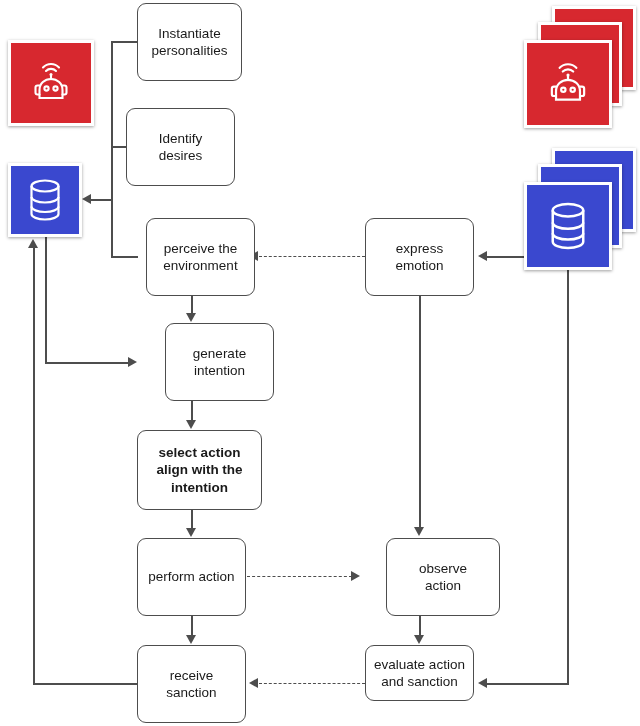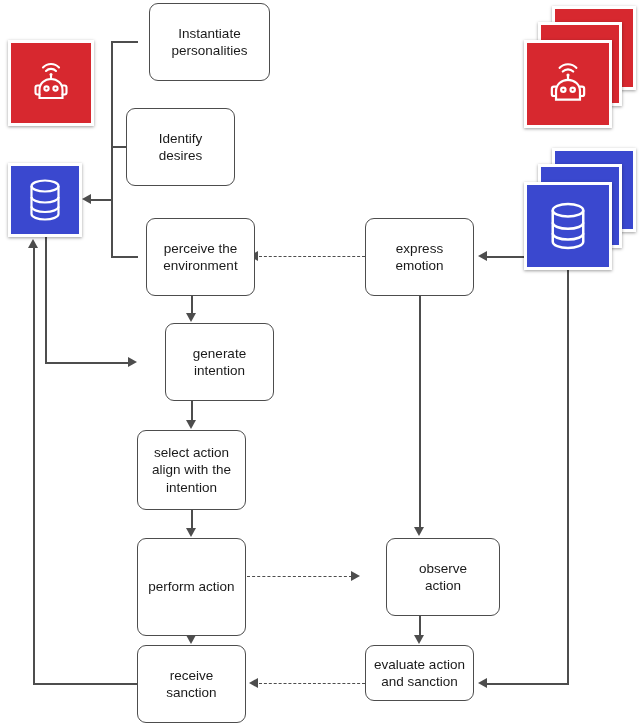--- a/index.html
+++ b/index.html
@@ -161,32 +161,32 @@
   <div class="arw down" style="left:414px;top:635px;"></div>
 
   <div class="ln v" style="left:567px;top:268px;height:416px;"></div>
   <div class="ln h" style="left:487px;top:256px;width:82px;"></div>
   <div class="ln v" style="left:567px;top:256px;height:14px;"></div>
   <div class="arw left" style="left:478px;top:251px;"></div>
 
   <div class="ln h" style="left:487px;top:683px;width:82px;"></div>
   <div class="arw left" style="left:478px;top:678px;"></div>
 
-  <div class="node" style="left:137px;top:3px;width:121px;height:78px;margin-left:12px;">Instantiate
+  <div class="node" style="left:137px;top:3px;width:105px;height:78px;">Instantiate
 personalities</div>
   <div class="node" style="left:126px;top:108px;width:109px;height:78px;">Identify
 desires</div>
   <div class="node" style="left:146px;top:218px;width:109px;height:78px;">perceive the
 environment</div>
   <div class="node" style="left:137px;top:323px;width:109px;height:78px;margin-left:28px;">generate
 intention</div>
-  <div class="node" style="left:137px;top:430px;width:109px;height:80px;">select action
+  <div class="node" style="left:137px;top:430px;width:125px;height:80px;font-weight:bold;">select action
 align with the
 intention</div>
-  <div class="node" style="left:137px;top:538px;width:109px;height:98px;">perform action</div>
+  <div class="node" style="left:137px;top:538px;width:109px;height:78px;">perform action</div>
   <div class="node" style="left:365px;top:218px;width:109px;height:78px;">express
 emotion</div>
 
   <div class="node" style="left:137px;top:645px;width:109px;height:78px;">receive
 sanction</div>
   <div class="node" style="left:386px;top:538px;width:114px;height:78px;">observe
 action</div>
   <div class="node" style="left:365px;top:645px;width:109px;height:56px;">evaluate action
 and sanction</div>
 

